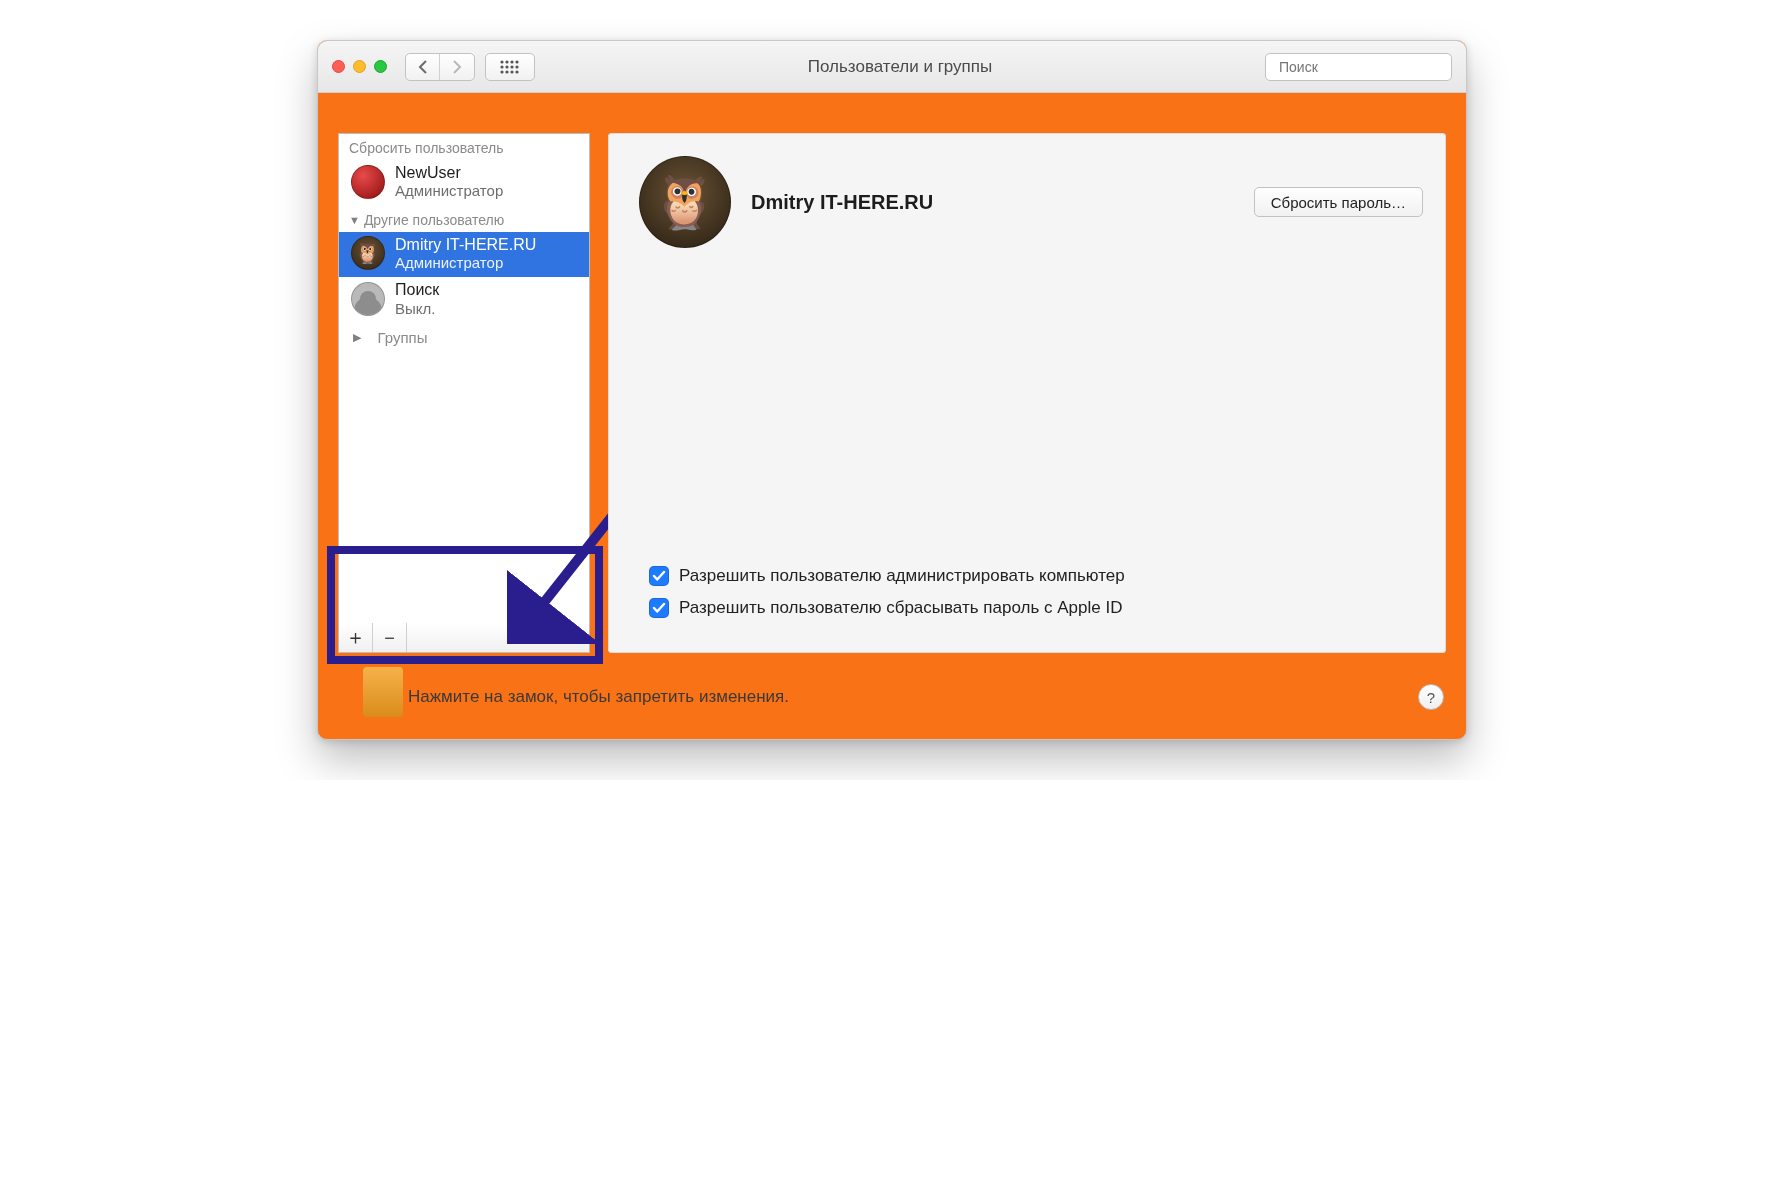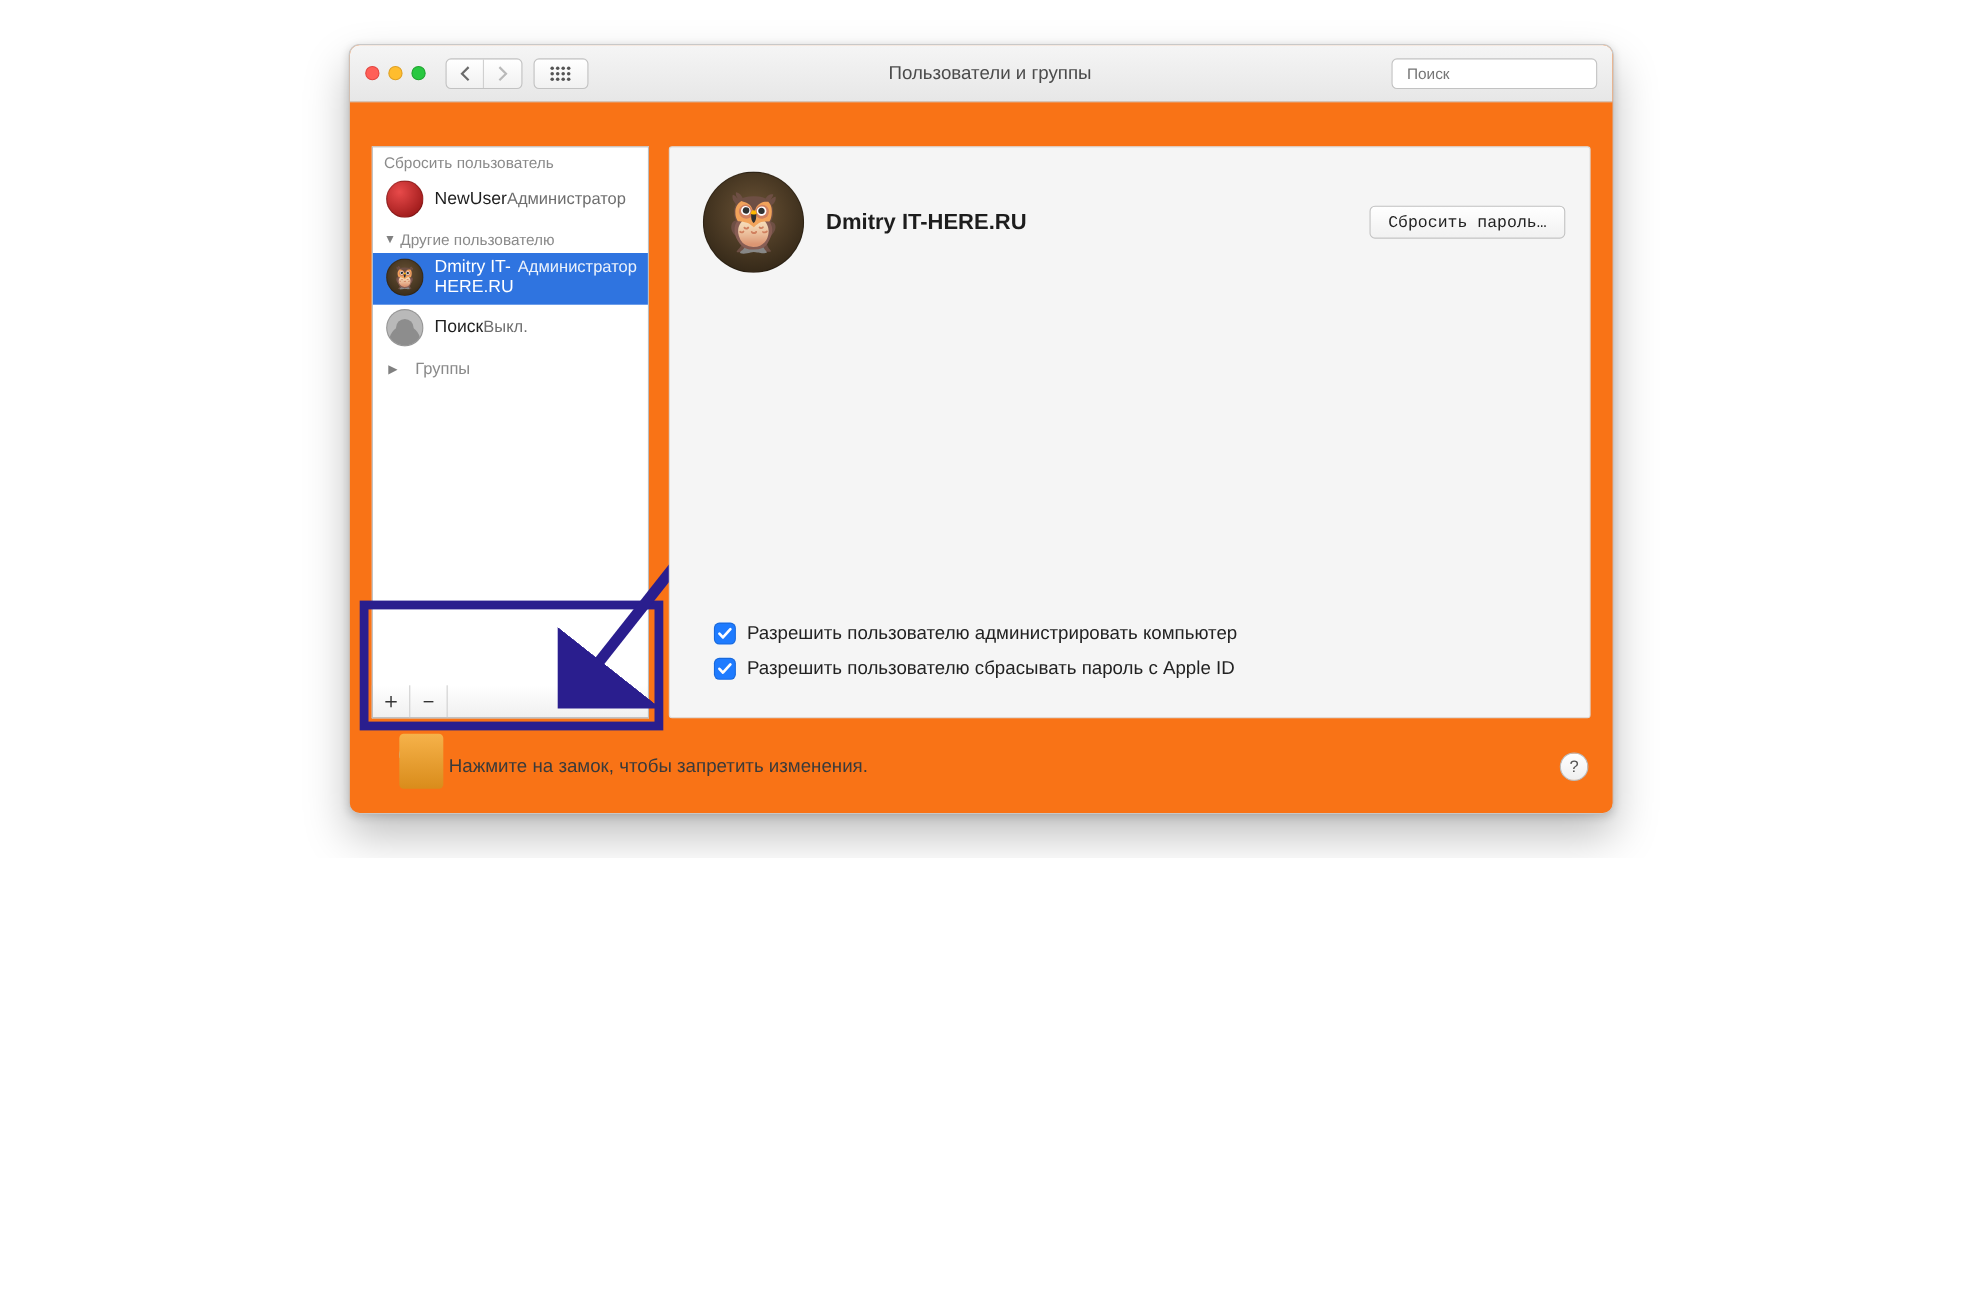--- a/index.html
+++ b/index.html
@@ -67,21 +67,21 @@
   }
   .sb-section-label{
     font-size:14px; color:#8a8a8a; padding:6px 10px 4px 10px;
   }
   .sb-section-label.disclose{display:flex; align-items:center; gap:4px;}
   .sb-triangle{font-size:11px; color:#808080;}
   .sb-item{
     display:flex; align-items:center; gap:10px; padding:4px 10px 6px 12px;
   }
   .sb-item.selected{ background:#2f74e0; color:#fff; }
-  .sb-item .text{display:flex; flex-direction:row; line-height:1.15;}
+  .sb-item .text{display:flex; flex-direction:column; line-height:1.15;}
   .sb-item .name{font-size:16px;}
   .sb-item .role{font-size:15px; opacity:.9;}
   .sb-item:not(.selected) .name{color:#1e1e1e;}
   .sb-item:not(.selected) .role{color:#5e5e5e;}
   .avatar{
     width:34px; height:34px; border-radius:50%; background:#bbb; flex:0 0 34px;
     border:1px solid rgba(0,0,0,.2); display:flex; align-items:center; justify-content:center;
     overflow:hidden;
   }
   .avatar.rose{background:radial-gradient(circle at 35% 30%, #e84a4a, #8d0f0f);}
@@ -122,21 +122,21 @@
   .big-avatar{
     width:92px; height:92px; border-radius:50%; border:1px solid rgba(0,0,0,.25);
     background:radial-gradient(circle at 50% 40%, #6b5336, #261d10);
     display:flex; align-items:center; justify-content:center; font-size:52px;
   }
   .big-avatar::after{content:"🦉";}
   .user-name{font-size:20px; font-weight:700; color:#1d1d1d;}
   .reset-btn{
     margin-left:auto; height:30px; padding:0 16px;
     background:linear-gradient(#ffffff,#f1f1f1); border:1px solid #c2c2c2; border-radius:5px;
-    font-size:15px; color:#222; cursor:pointer;font-family:Liberation Mono, monospace;
+    font-size:15px; color:#222; cursor:pointer;
   }
   .checks{position:absolute; bottom:34px; left:40px; display:flex; flex-direction:column; gap:12px;}
   .check-row{display:flex; align-items:center; gap:10px; font-size:17px; color:#222;}
   .cbox{
     width:20px; height:20px; border-radius:5px; background:#1e7bff;
     display:flex; align-items:center; justify-content:center; flex:0 0 20px;
     box-shadow:inset 0 0 0 1px rgba(0,0,0,.15);
   }
   .cbox svg{stroke:#fff;}
 

